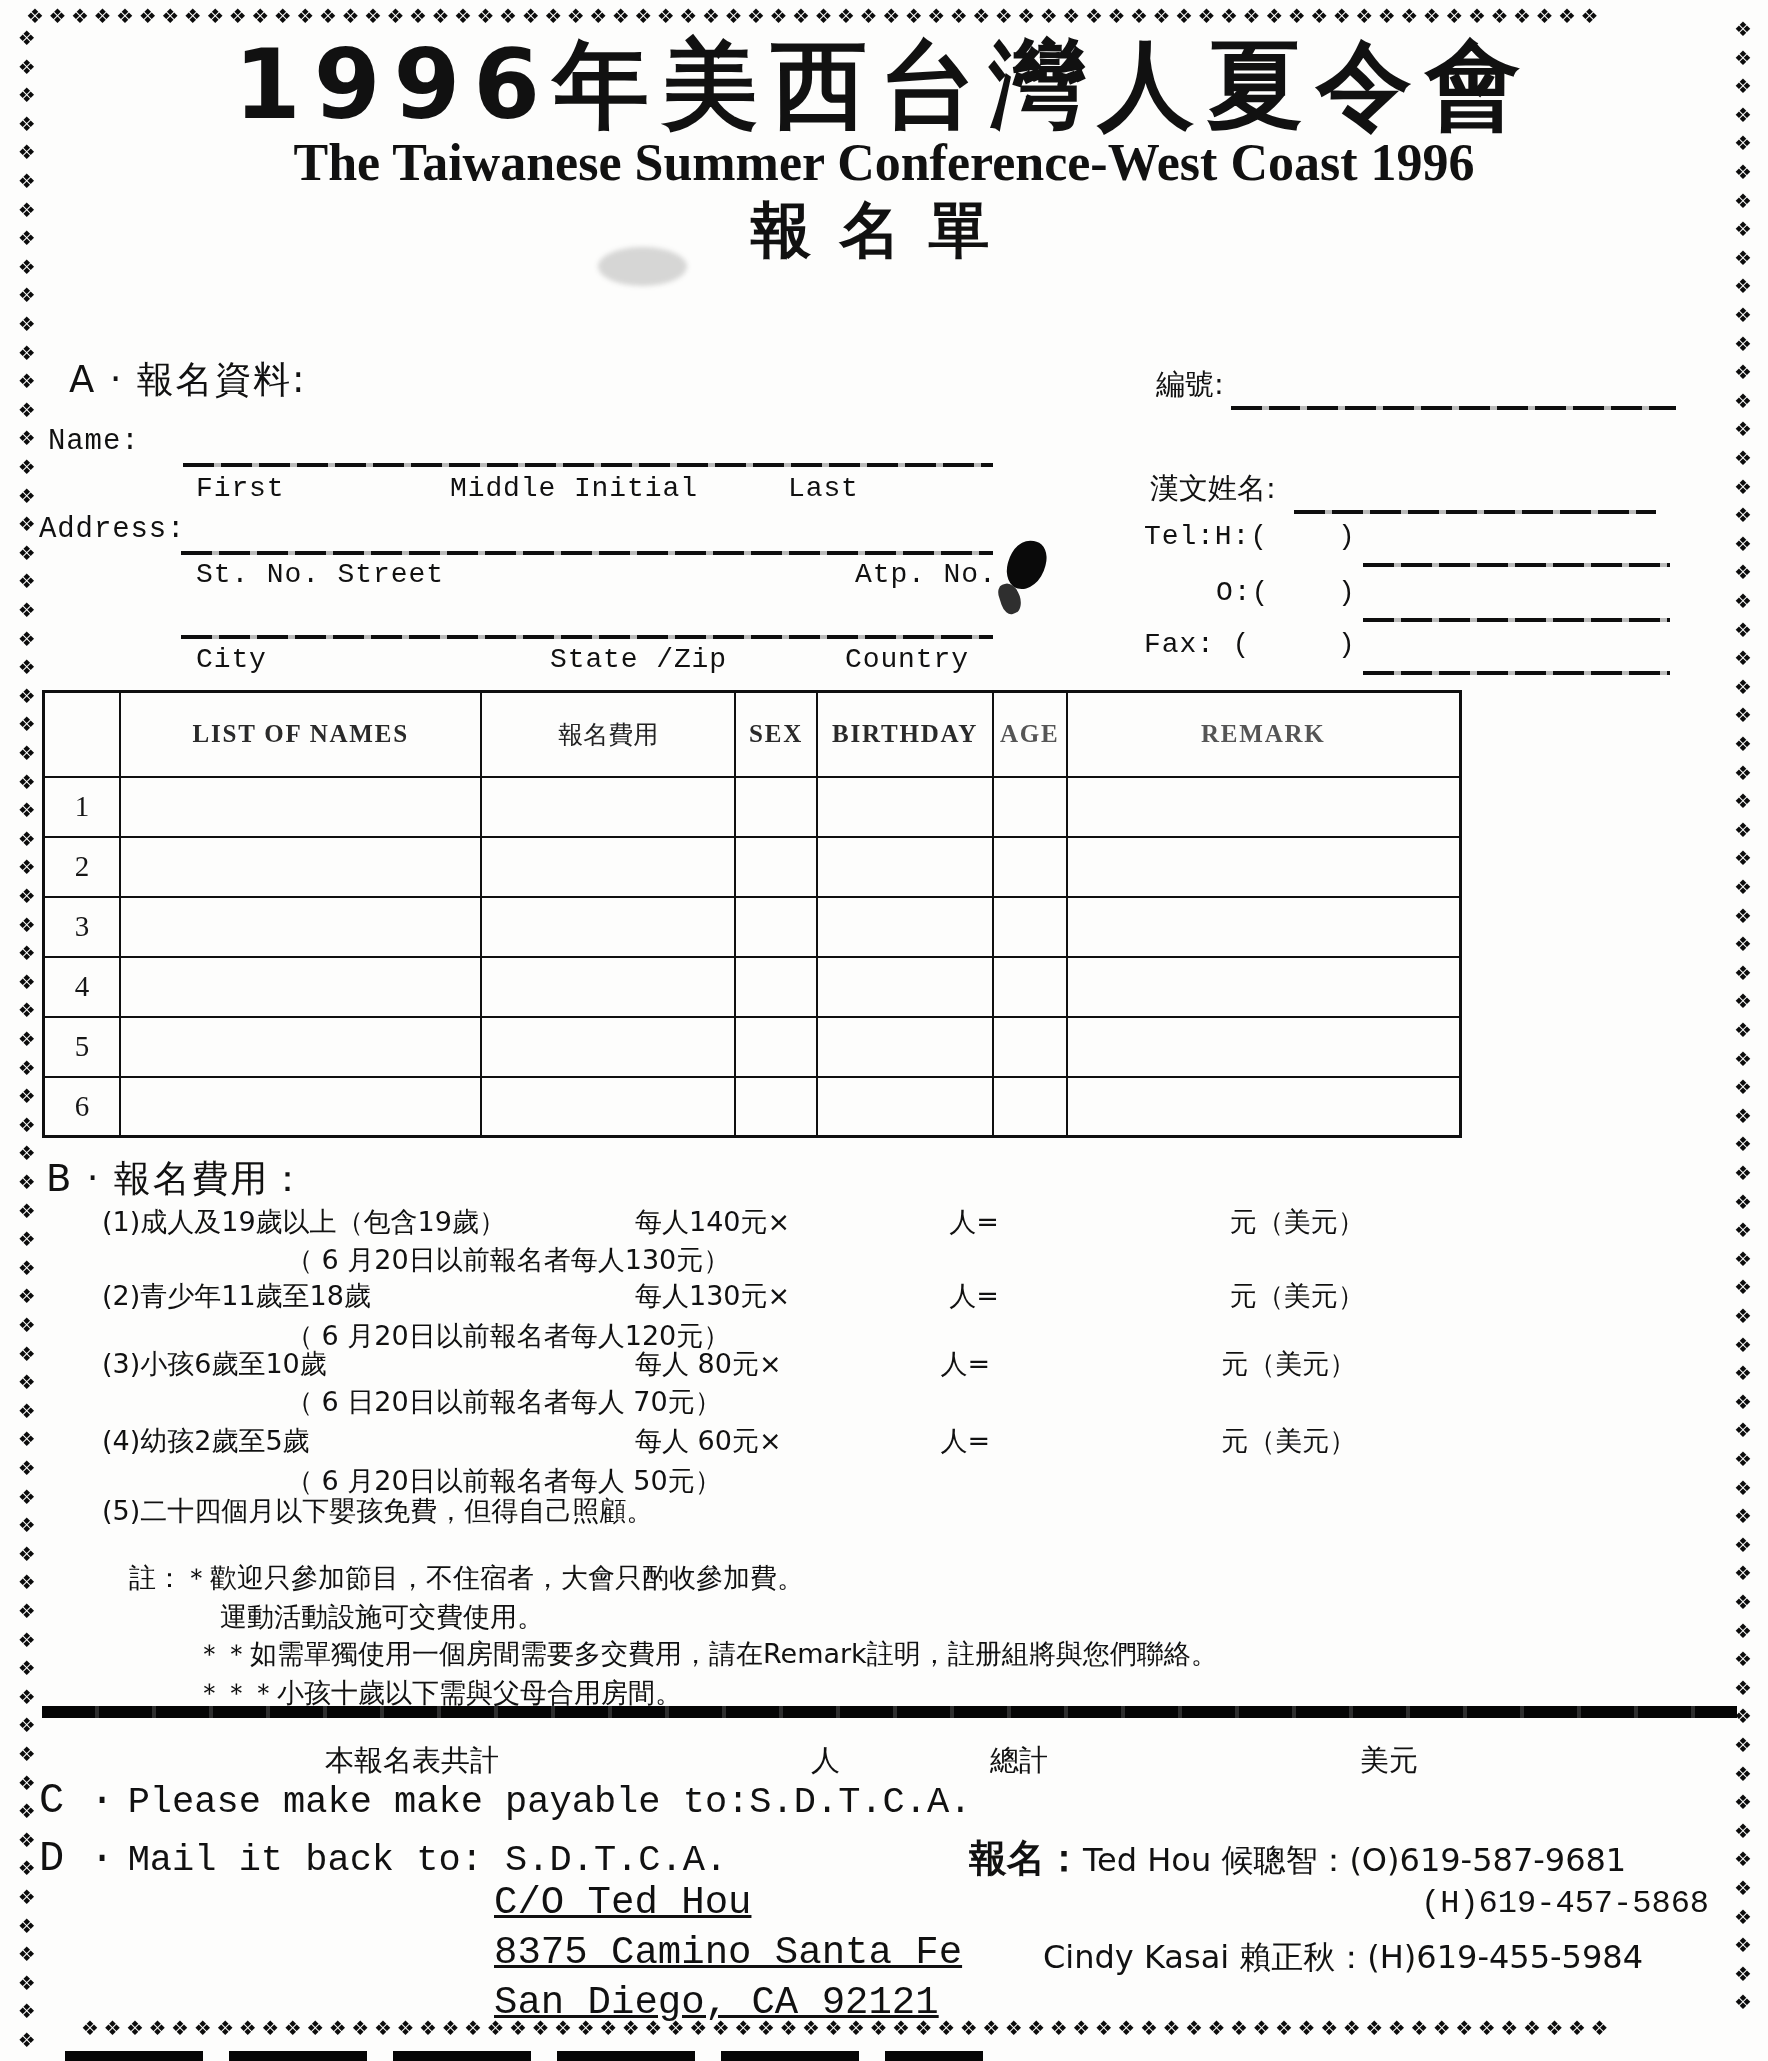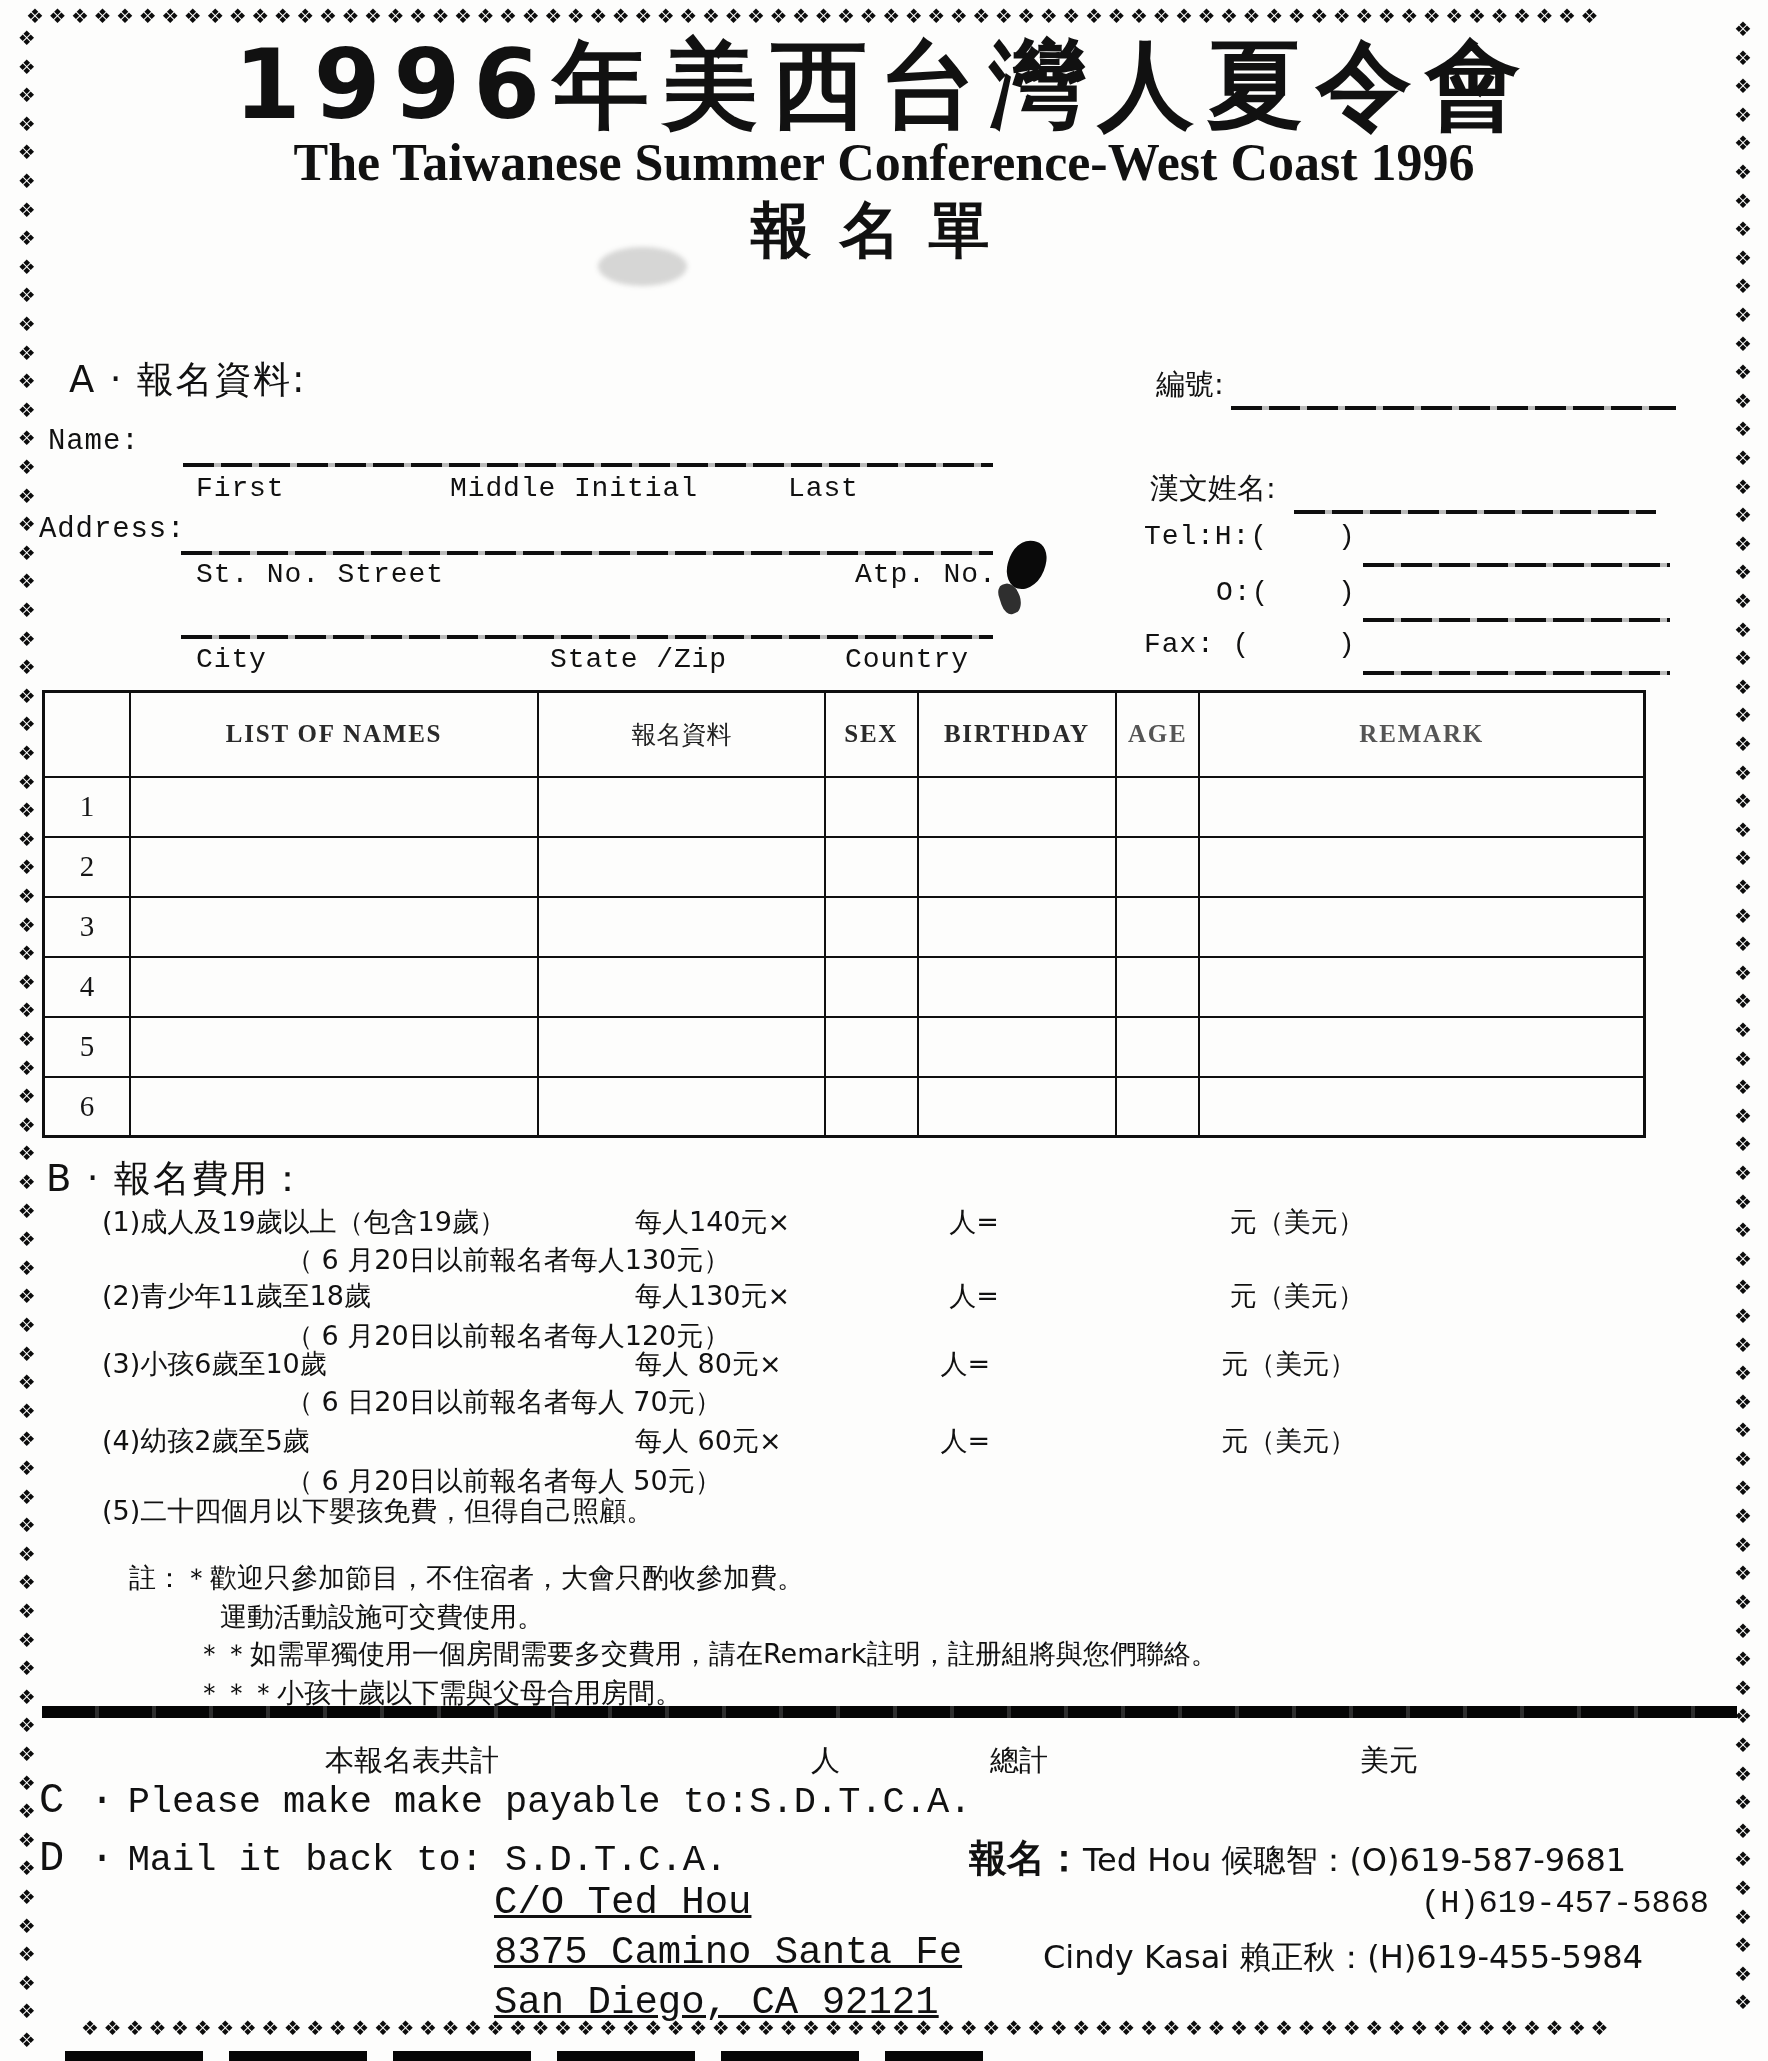--- a/index.html
+++ b/index.html
@@ -27,21 +27,21 @@
   .title-cn { left:0; right:0; top:35px; text-align:center; font-size:96px; font-weight:bold;
               letter-spacing:13px; line-height:1.05; }
   .title-en { left:0; right:0; top:133px; text-align:center; font-size:52px; font-weight:bold; letter-spacing:0px; }
   .title-form { left:0; right:0; top:190px; text-align:center; font-size:61px; letter-spacing:28px; font-weight:bold; }
 
   .sec-head { font-size:37px; letter-spacing:1.8px; }
   .lbl-mono-lg { font-size:29px; letter-spacing:0.9px; white-space:nowrap; }
   .lbl-mono { font-size:28px; letter-spacing:0.9px; white-space:nowrap; }
   .lbl-cjk { font-size:29px; white-space:nowrap; }
 
-  table.roster { border-collapse:collapse; table-layout:fixed; width:1604px; height:445px;
+  table.roster { border-collapse:collapse; table-layout:fixed; width:1420px; height:445px;
                  border:3.7px solid #101010; }
   table.roster th, table.roster td { border:2.3px solid #101010; padding:0; }
   table.roster thead tr { height:85px; }
   table.roster tbody tr { height:60px; }
   .th-lat { font-family:"Liberation Serif","DejaVu Serif",serif; font-size:25px; font-weight:bold;
             letter-spacing:1.8px; color:#2a2a2a; text-align:center; }
   .th-cjk { font-size:25px; font-weight:normal; color:#222; text-align:center; }
   .th-faded { color:#555; }
   .row-num { font-family:"Liberation Serif","DejaVu Serif",serif; font-size:29px; text-align:center; color:#161616; }
 
@@ -138,21 +138,21 @@
           <col style="width:17.9%">
         <col style="width:5.8%">
           <col style="width:12.4%">
           <col style="width:5.2%">
           <col style="width:27.8%">
       </colgroup>
       <thead>
         <tr>
           <th class="th-lat"></th>
           <th class="th-lat">LIST OF NAMES</th>
-          <th class="th-cjk cjk">報名資料</th>
+          <th class="th-cjk cjk">報名費用</th>
           <th class="th-lat">SEX</th>
           <th class="th-lat">BIRTHDAY</th>
           <th class="th-lat th-faded">AGE</th>
           <th class="th-lat th-faded">REMARK</th>
         </tr>
       </thead>
       <tbody>
         <tr>
           <td class="row-num">1</td>
           <td></td>

